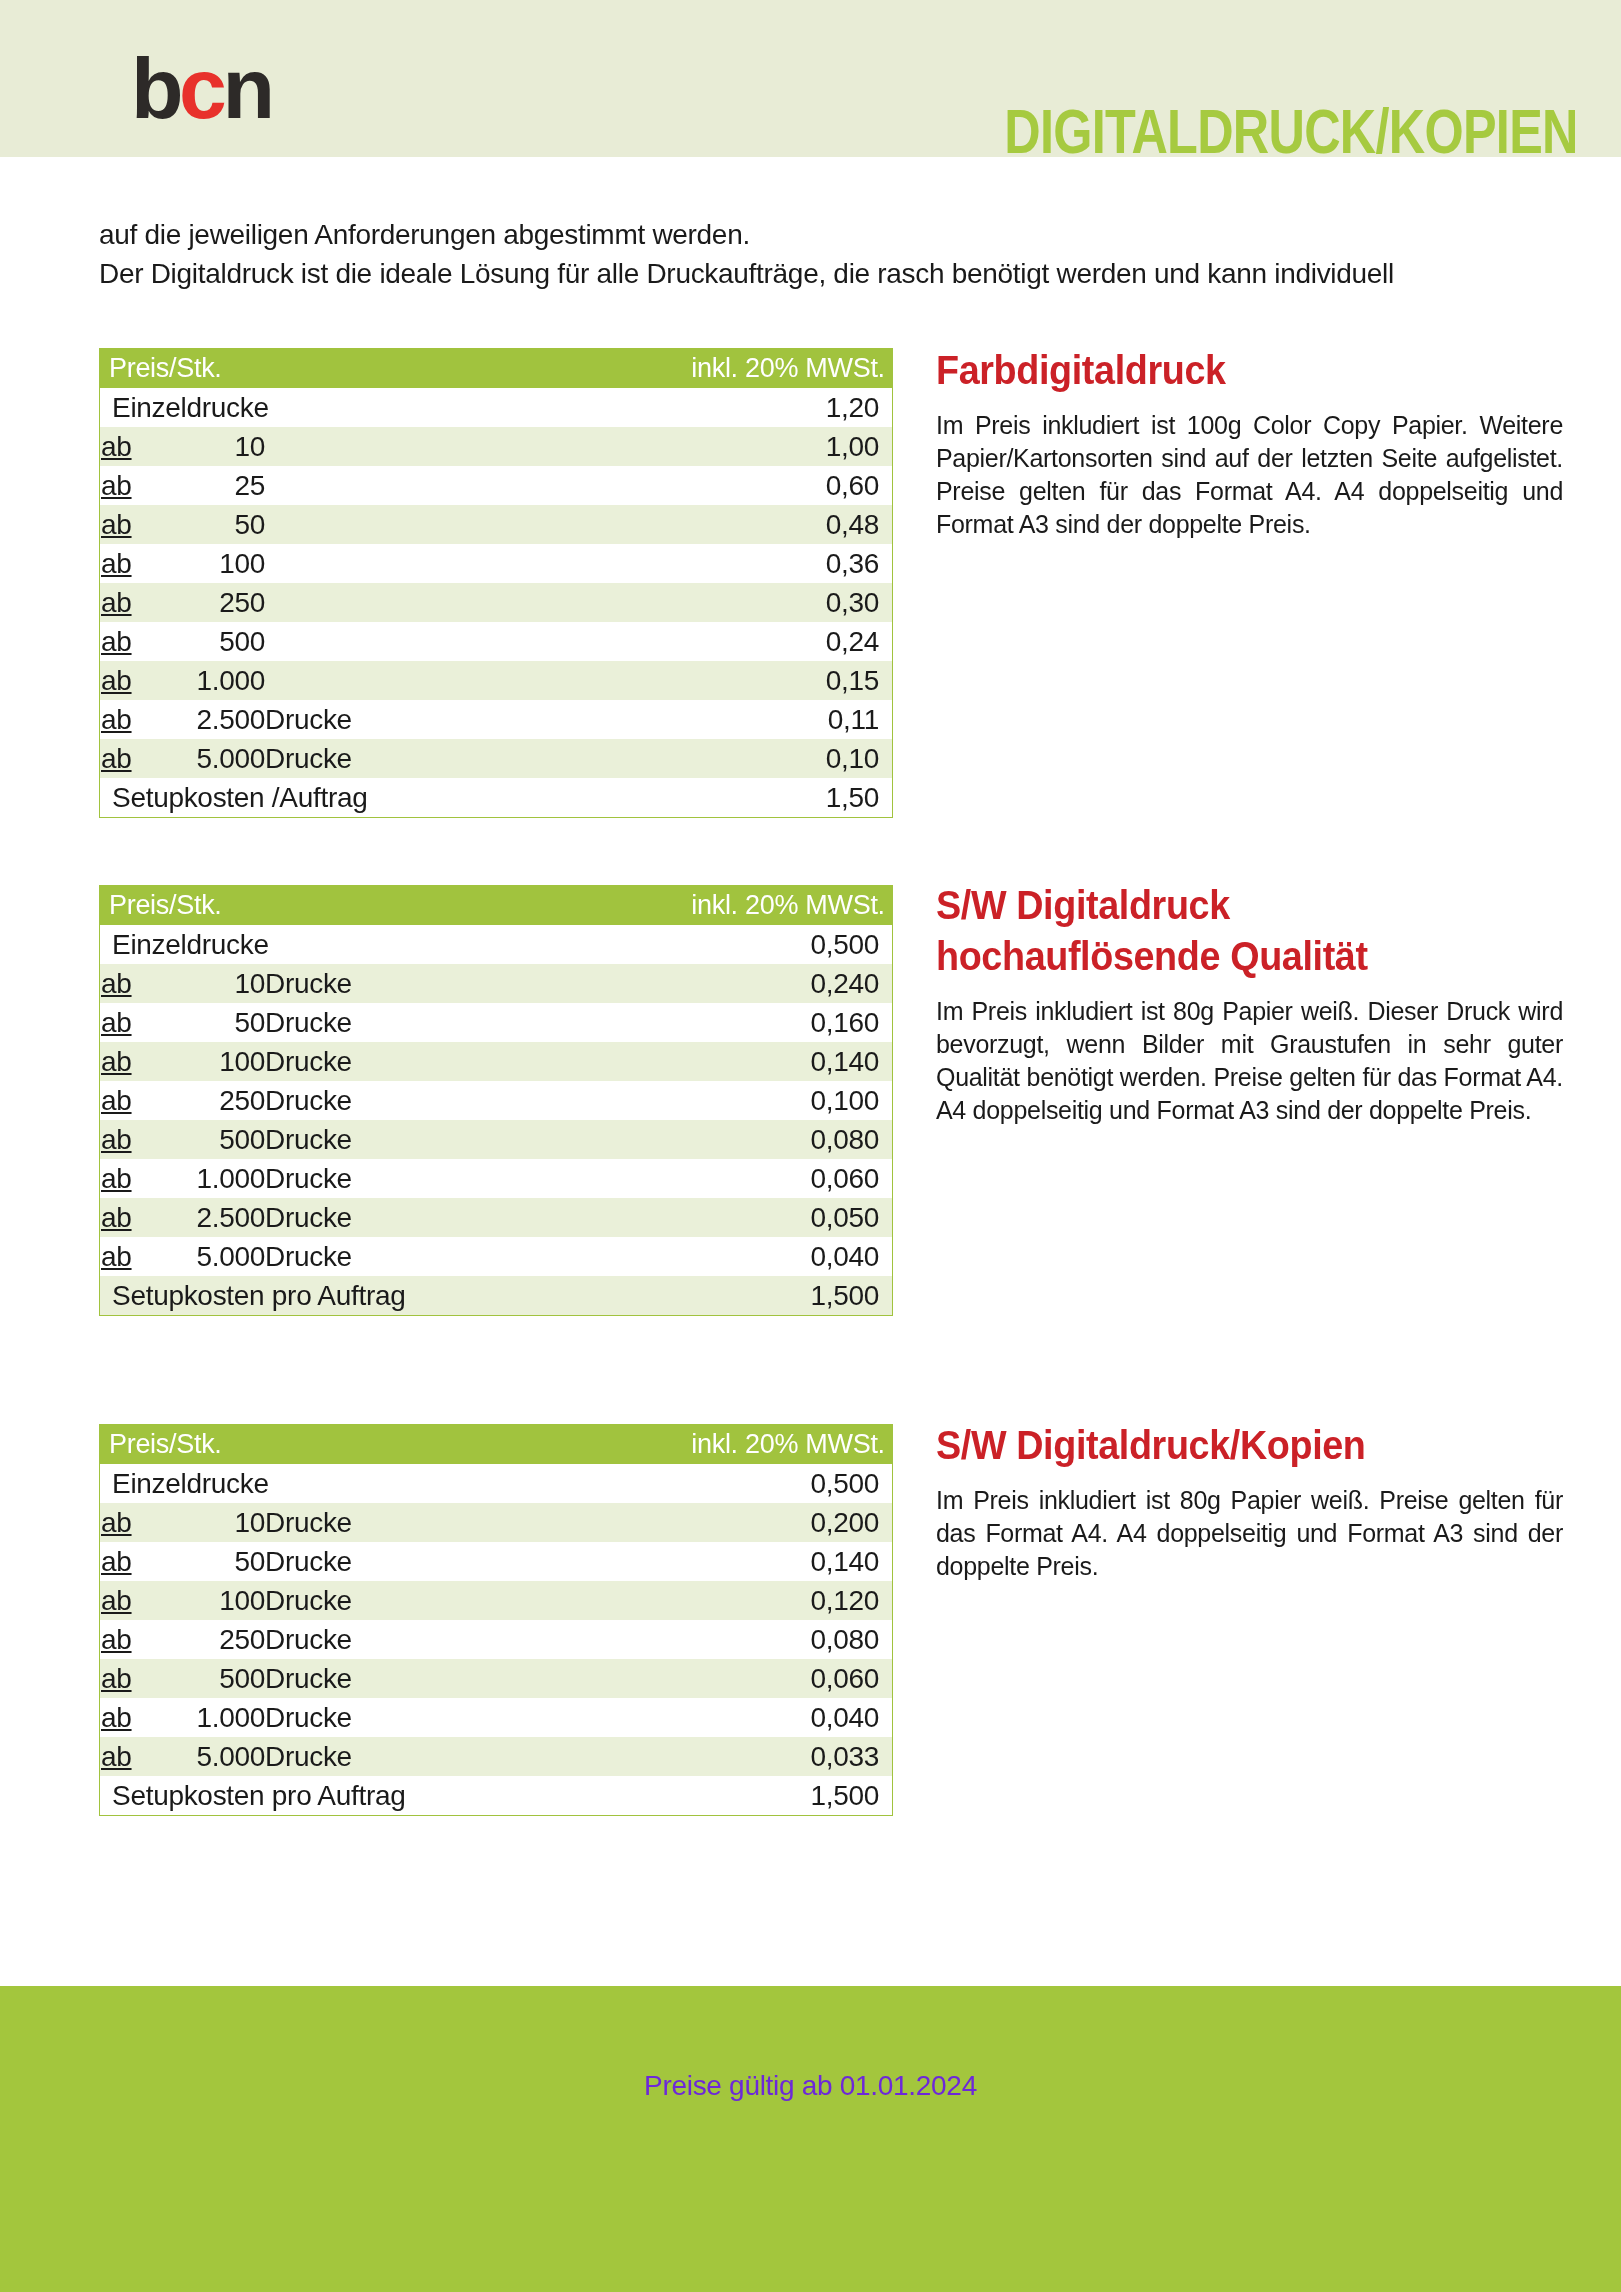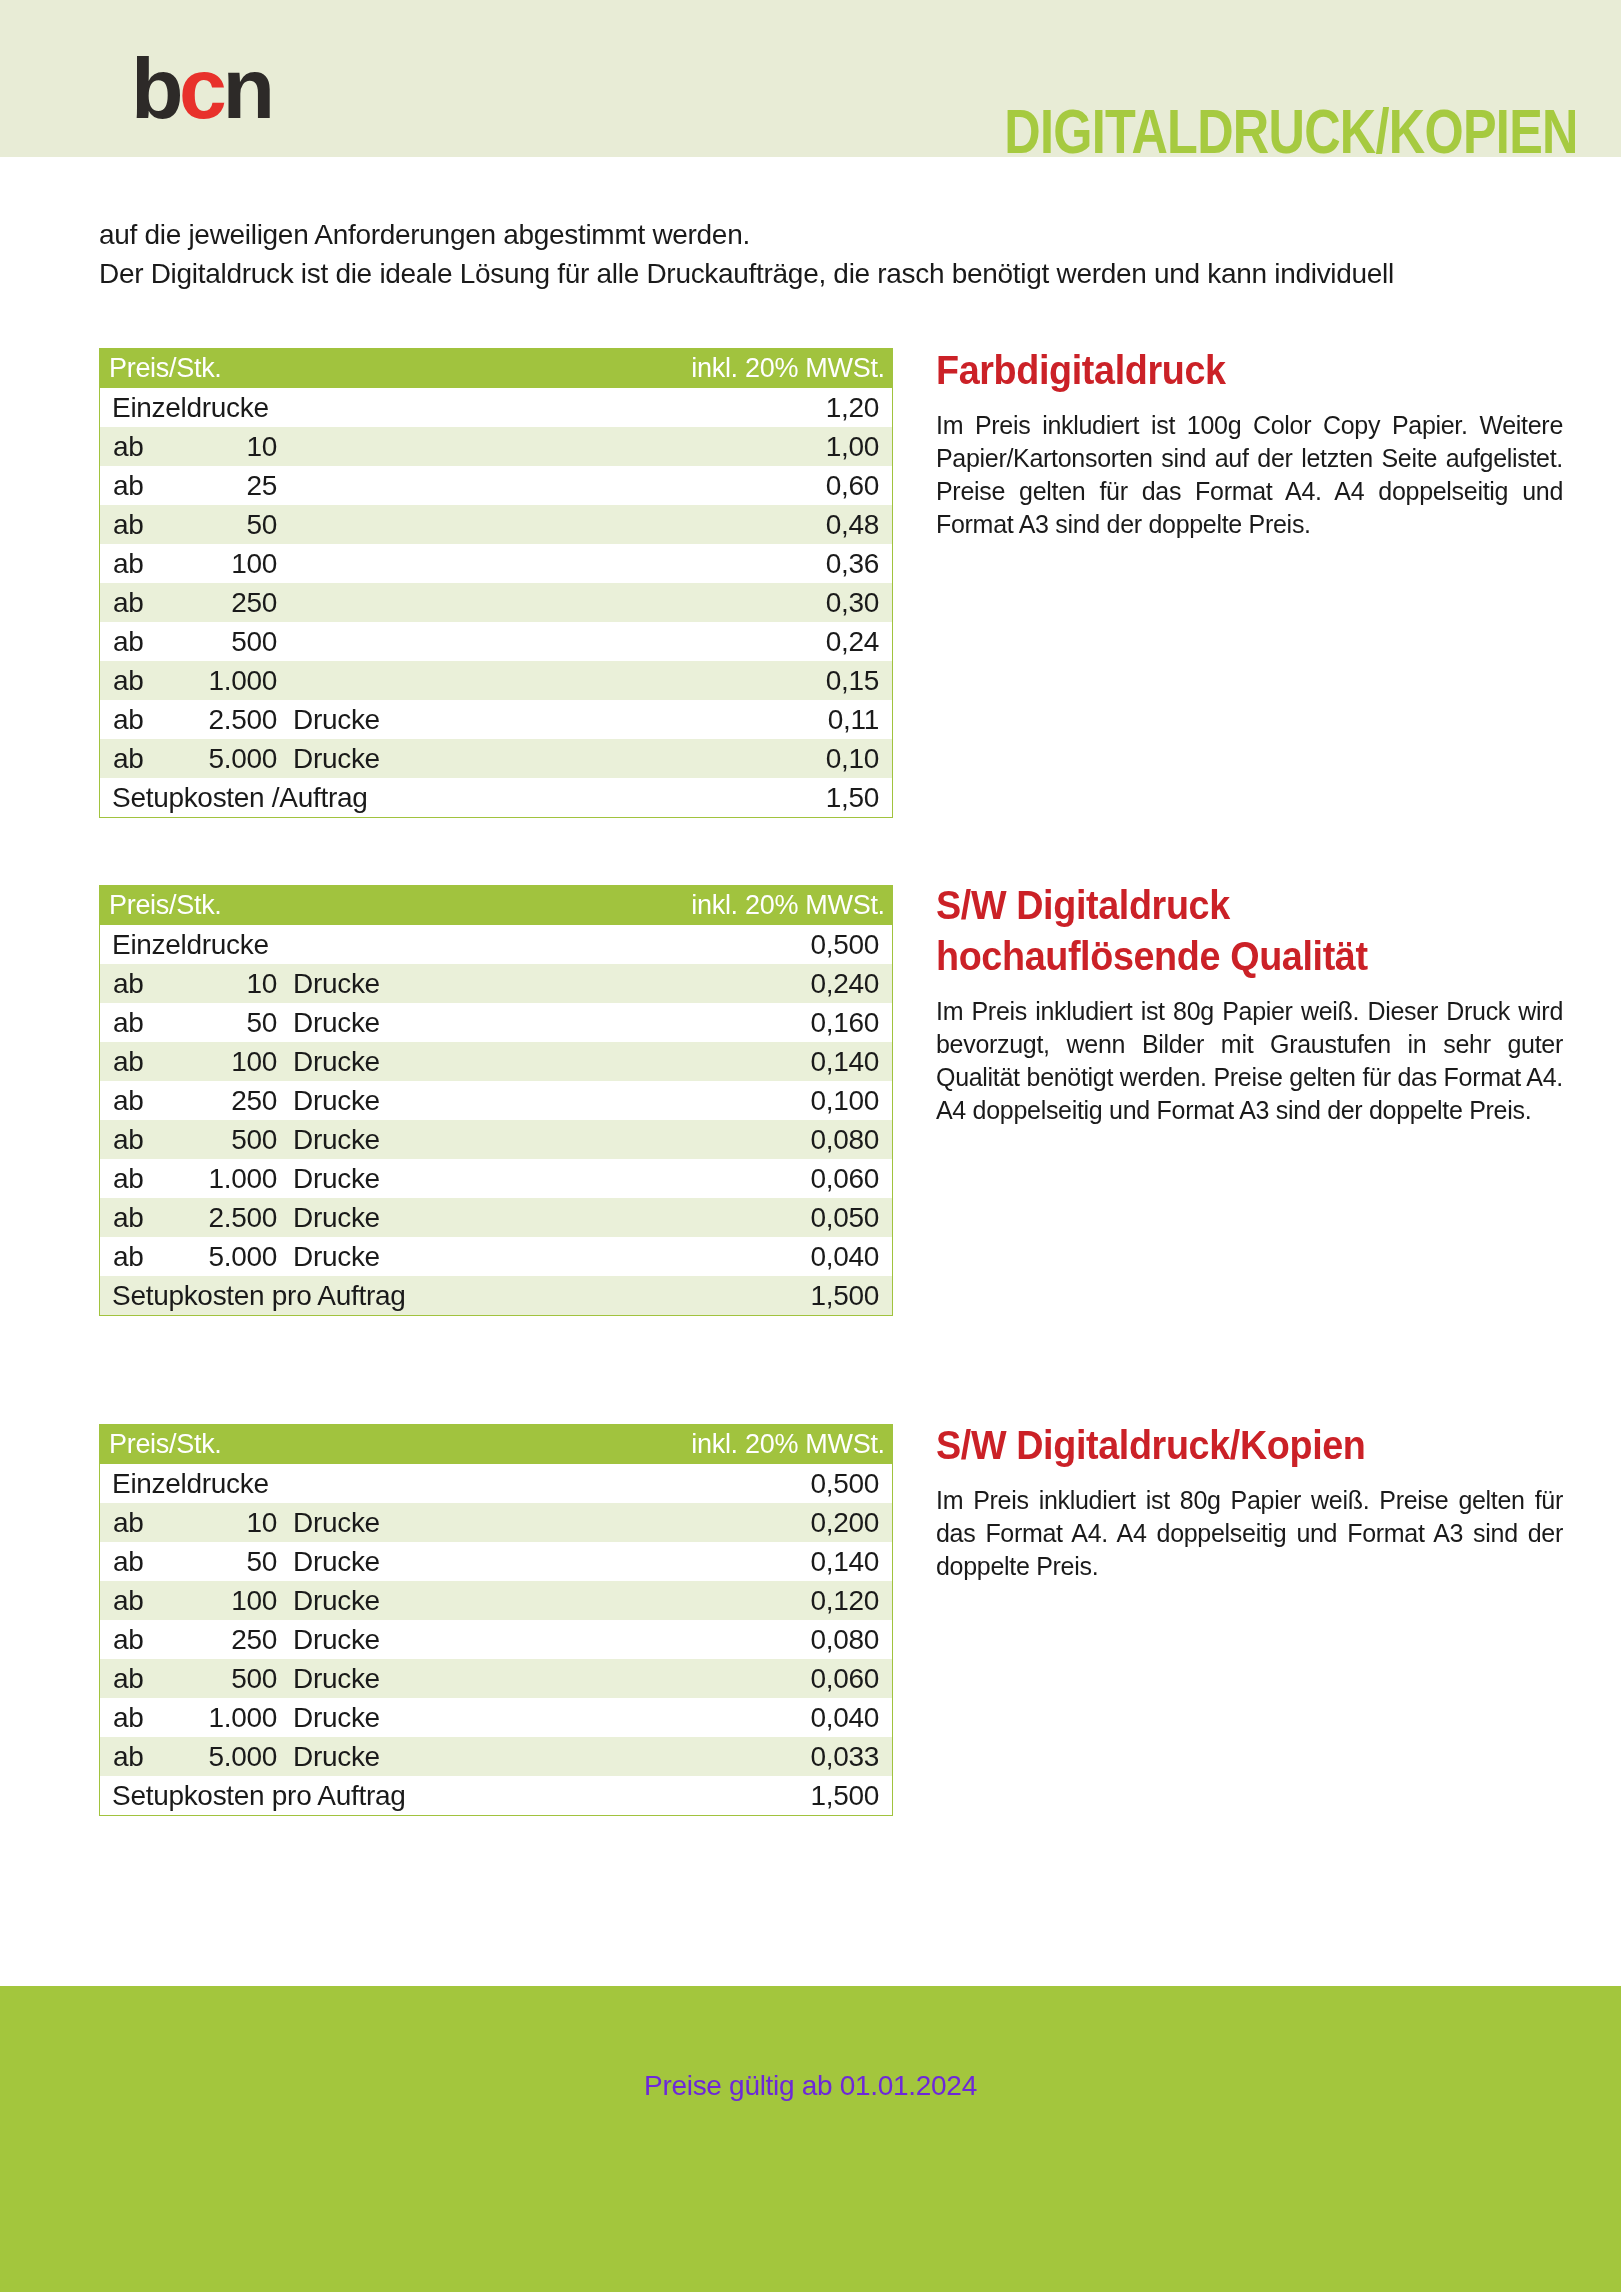--- a/index.html
+++ b/index.html
@@ -30,23 +30,23 @@
     position:absolute;left:99px;width:794px;border:1.8px solid var(--lime-header);
     box-sizing:border-box;background:#fff;
   }
   .t1{top:348px;} .t2{top:885px;} .t3{top:1424px;}
   .t-head{
     height:39px;background:var(--lime-header);color:#ffffff;display:flex;align-items:center;
     justify-content:space-between;font-size:27px;padding:0 7.2px 0 9px;
   }
   .p-row{height:39px;display:flex;align-items:center;font-size:28px;background:#ffffff;}
   .p-row:nth-child(even){background:var(--pale-row);}
-  .p-row .ab{margin-left:13px;width:72px;flex:0 0 auto;}
+  .p-row .ab{margin-left:1px;width:72px;flex:0 0 auto;text-decoration:underline;}
   .p-row .qty{width:92px;flex:0 0 auto;text-align:right;}
-  .p-row .unit{margin-left:16px;flex:0 0 auto;}
+  .p-row .unit{flex:0 0 auto;}
   .p-row .lbl{margin-left:12px;flex:0 0 auto;}
   .p-row .val{margin-left:auto;margin-right:13px;flex:0 0 auto;}
   
   .info-section{position:absolute;left:936px;width:627px;}
   .s1{top:345px;} .s2{top:880px;} .s3{top:1420px;}
   .sec-heading{
     color:var(--red);font-weight:bold;font-size:41px;line-height:51px;letter-spacing:-0.4px;
     transform:scaleX(0.92);transform-origin:left top;white-space:nowrap;
   }
   .sec-body{margin-top:12.5px;font-size:25px;line-height:33px;text-align:justify;color:var(--ink);}

